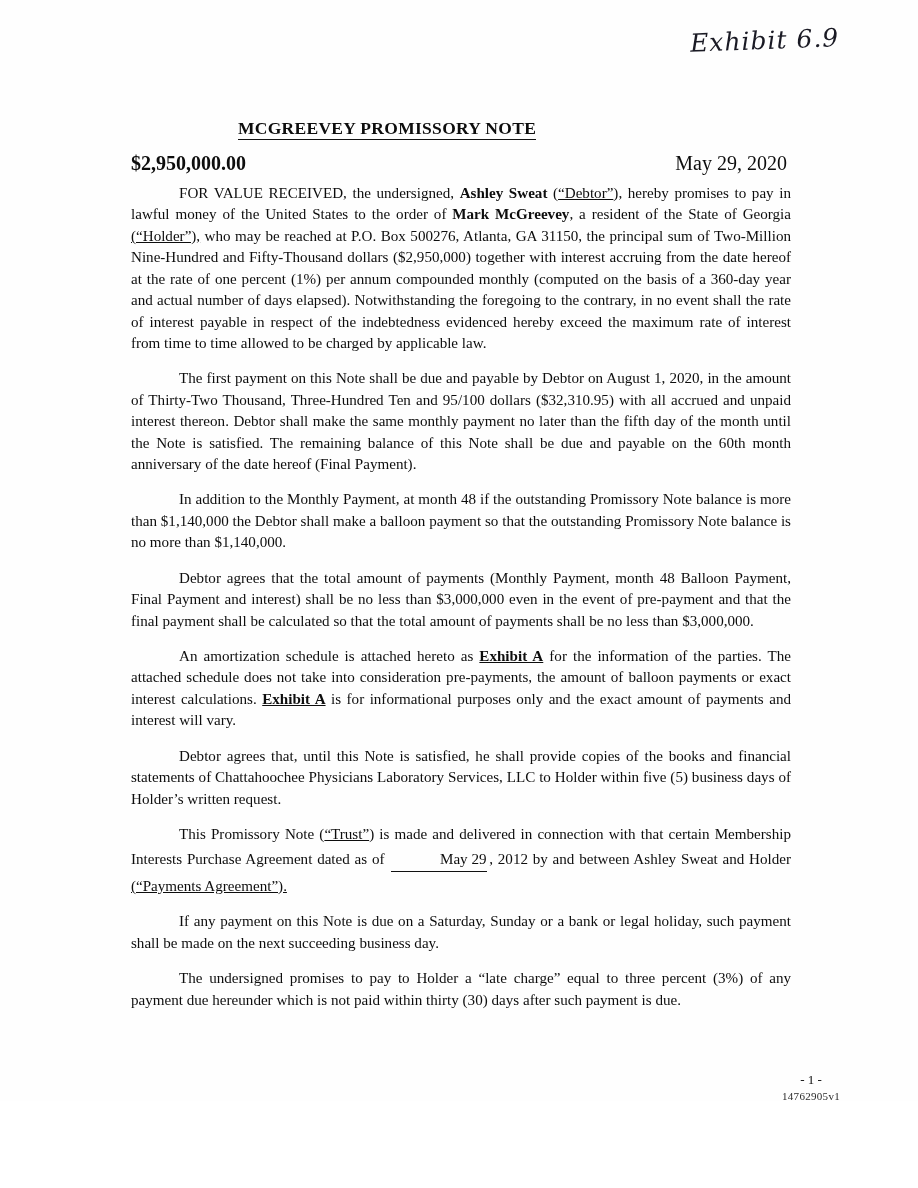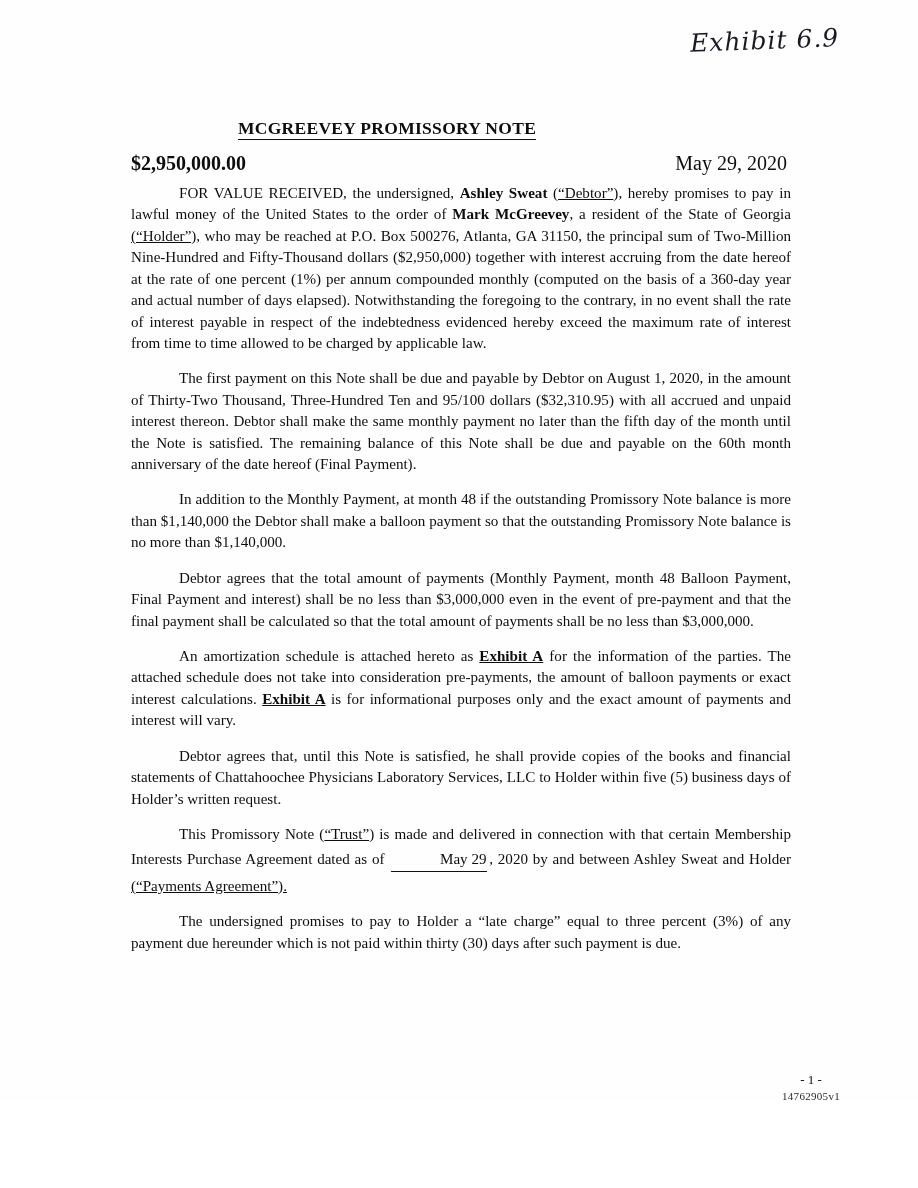--- a/index.html
+++ b/index.html
@@ -162,22 +162,23 @@
 
     <p class="para">In addition to the Monthly Payment, at month 48 if the outstanding Promissory Note balance is more than $1,140,000 the Debtor shall make a balloon payment so that the outstanding Promissory Note balance is no more than $1,140,000.</p>
 
     <p class="para">Debtor agrees that the total amount of payments (Monthly Payment, month 48 Balloon Payment, Final Payment and interest) shall be no less than $3,000,000 even in the event of pre-payment and that the final payment shall be calculated so that the total amount of payments shall be no less than $3,000,000.</p>
 
     <p class="para"><span>An amortization schedule is attached hereto as </span><span class="bu">Exhibit A</span><span> for the information of the parties.  The attached schedule does not take into consideration pre-payments, the amount of balloon payments or exact interest calculations.  </span><span class="bu">Exhibit A</span><span> is for informational purposes only and the exact amount of payments and interest will vary.</span></p>
 
 
     <p class="para">Debtor agrees that, until this Note is satisfied, he shall provide copies of the books and financial statements of Chattahoochee Physicians Laboratory Services, LLC to Holder within five (5) business days of Holder’s written request.</p>
 
-    <p class="para"><span>This Promissory Note (</span><span class="u">“Trust”</span><span>) is made and delivered in connection with that certain Membership Interests Purchase Agreement dated as of </span><span class="blank-fill">May 29</span><span>, 2020 by and between Ashley Sweat and Holder </span><span class="u">(“Payments Agreement”).</span></p>
+    <p class="para"><span>This Promissory Note (</span><span class="u">“Trust”</span><span>) is made and delivered in connection with that certain Membership Interests Purchase Agreement dated as of </span><span class="blank-fill">May 29</span><span>, 2012 by and between Ashley Sweat and Holder </span><span class="u">(“Payments Agreement”).</span></p>
 
+    <p class="para">If any payment on this Note is due on a Saturday, Sunday or a bank or legal holiday, such payment shall be made on the next succeeding business day.</p>
 
     <p class="para">The undersigned promises to pay to Holder a “late charge” equal to three percent (3%) of any payment due hereunder which is not paid within thirty (30) days after such payment is due.</p>
 
   </div>
 
   <div class="page-number"><span class="pn">- 1 -</span></div>
   <div class="doc-code"><span class="dc">14762905v1</span></div>
 
   <div class="docid-bar"></div>
 

